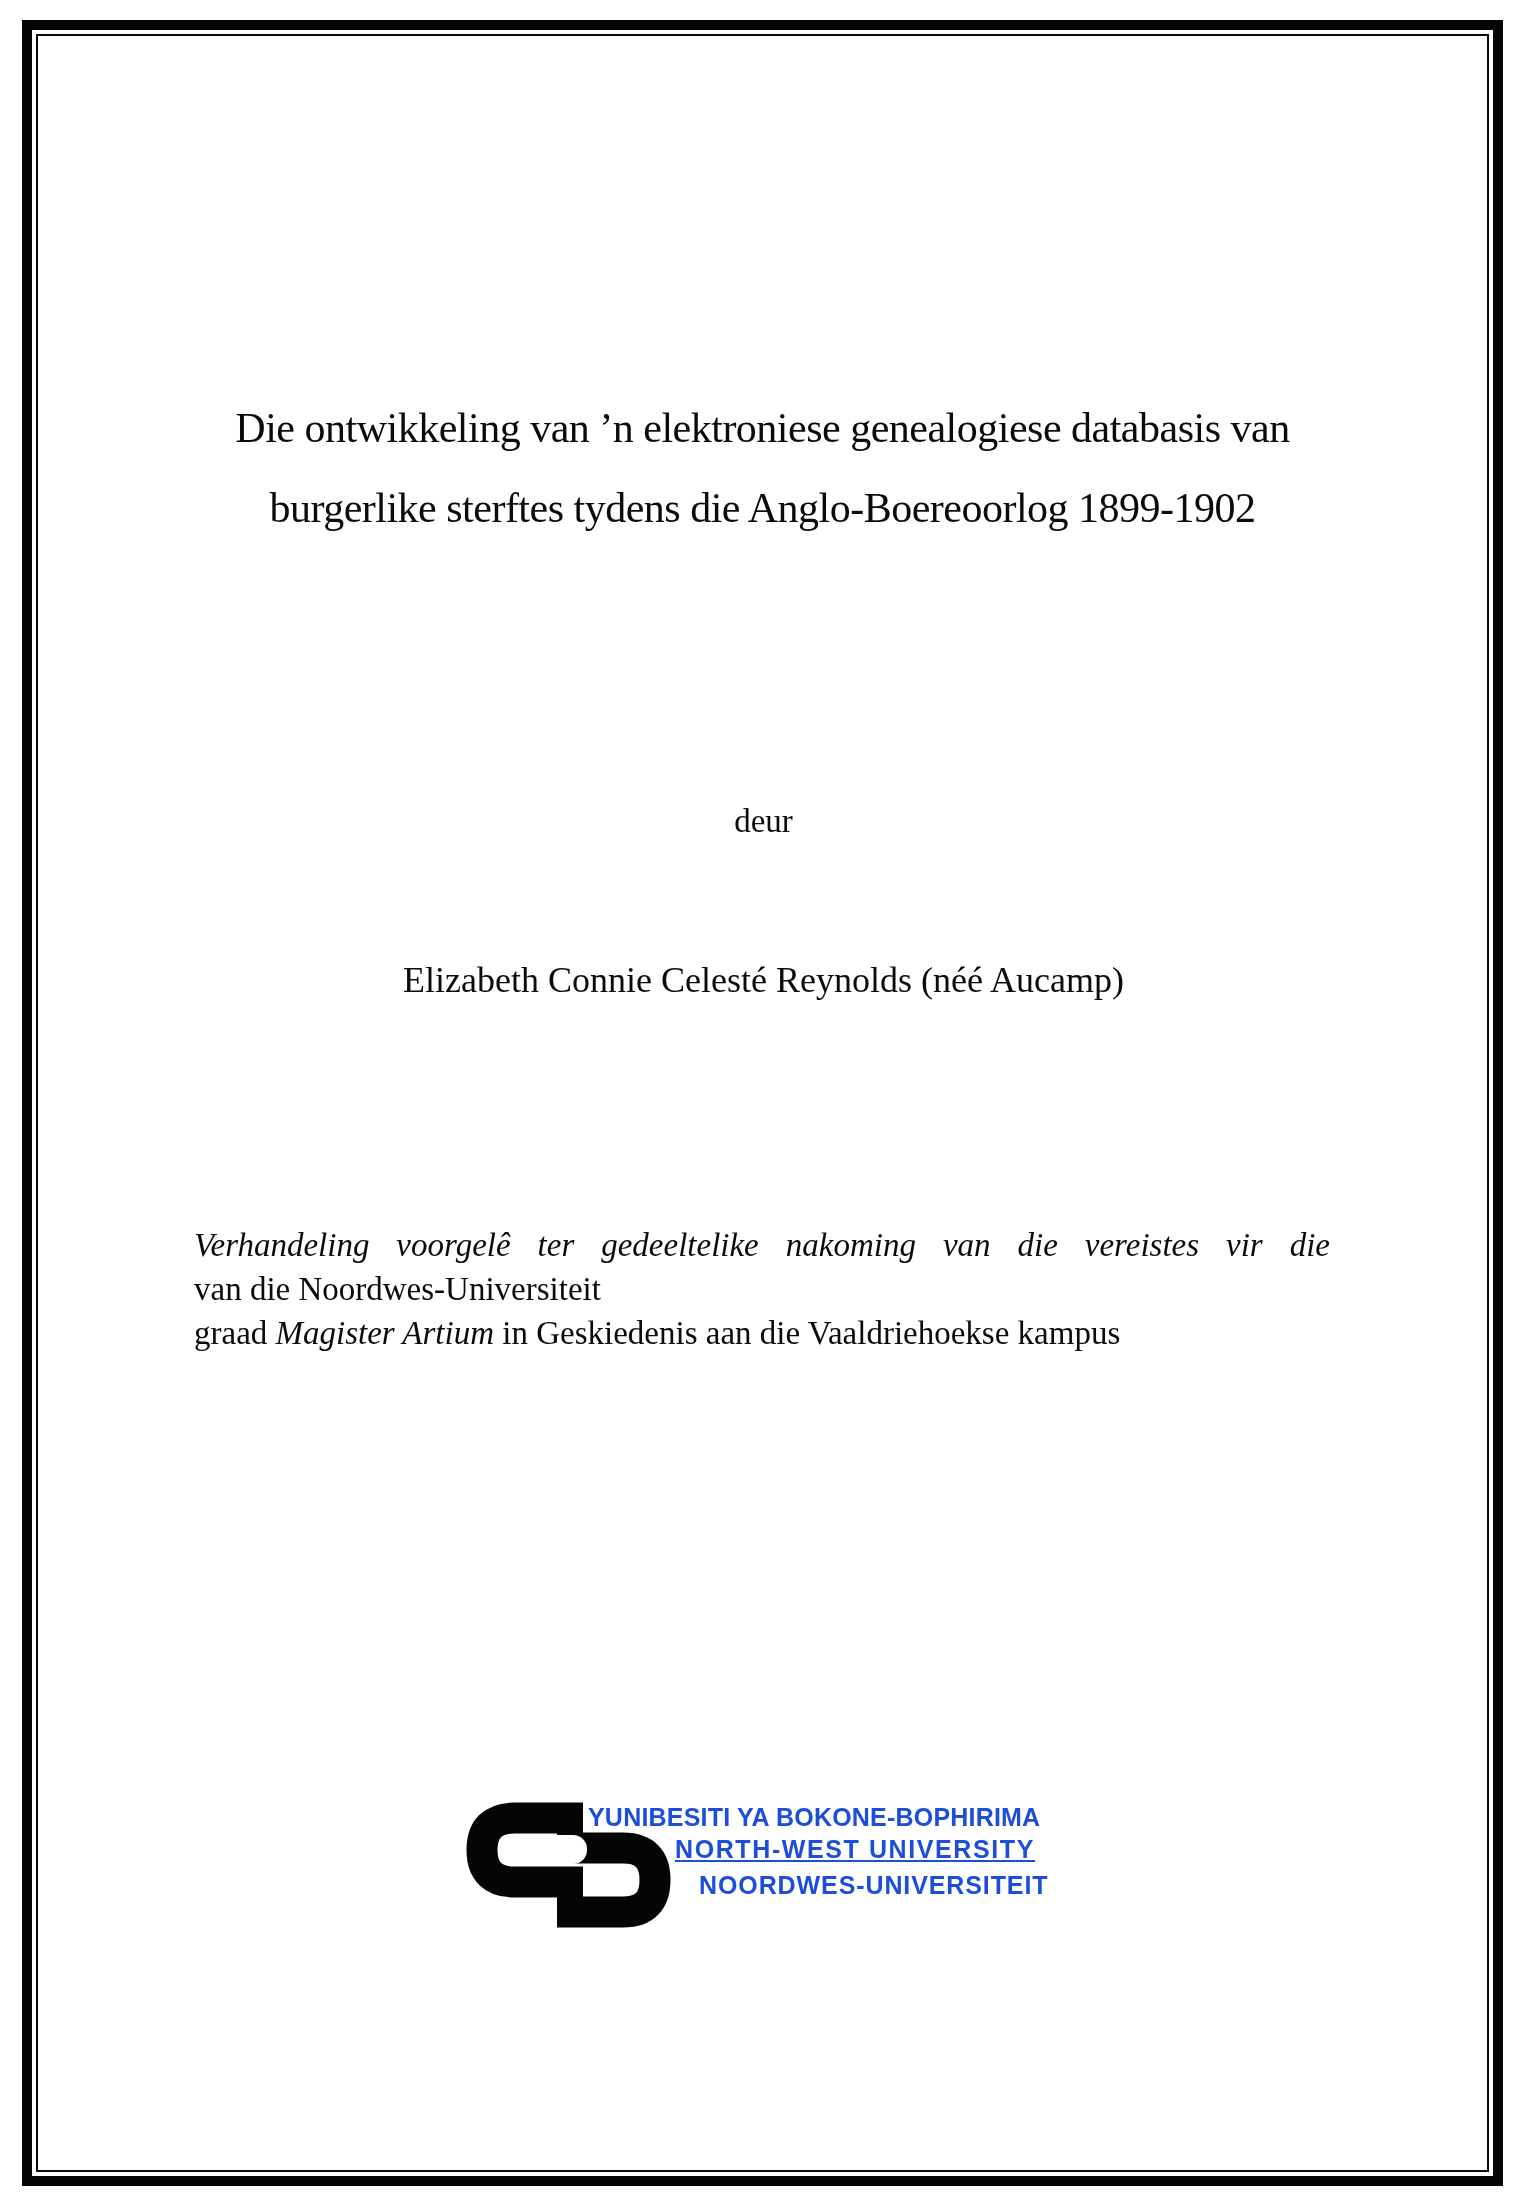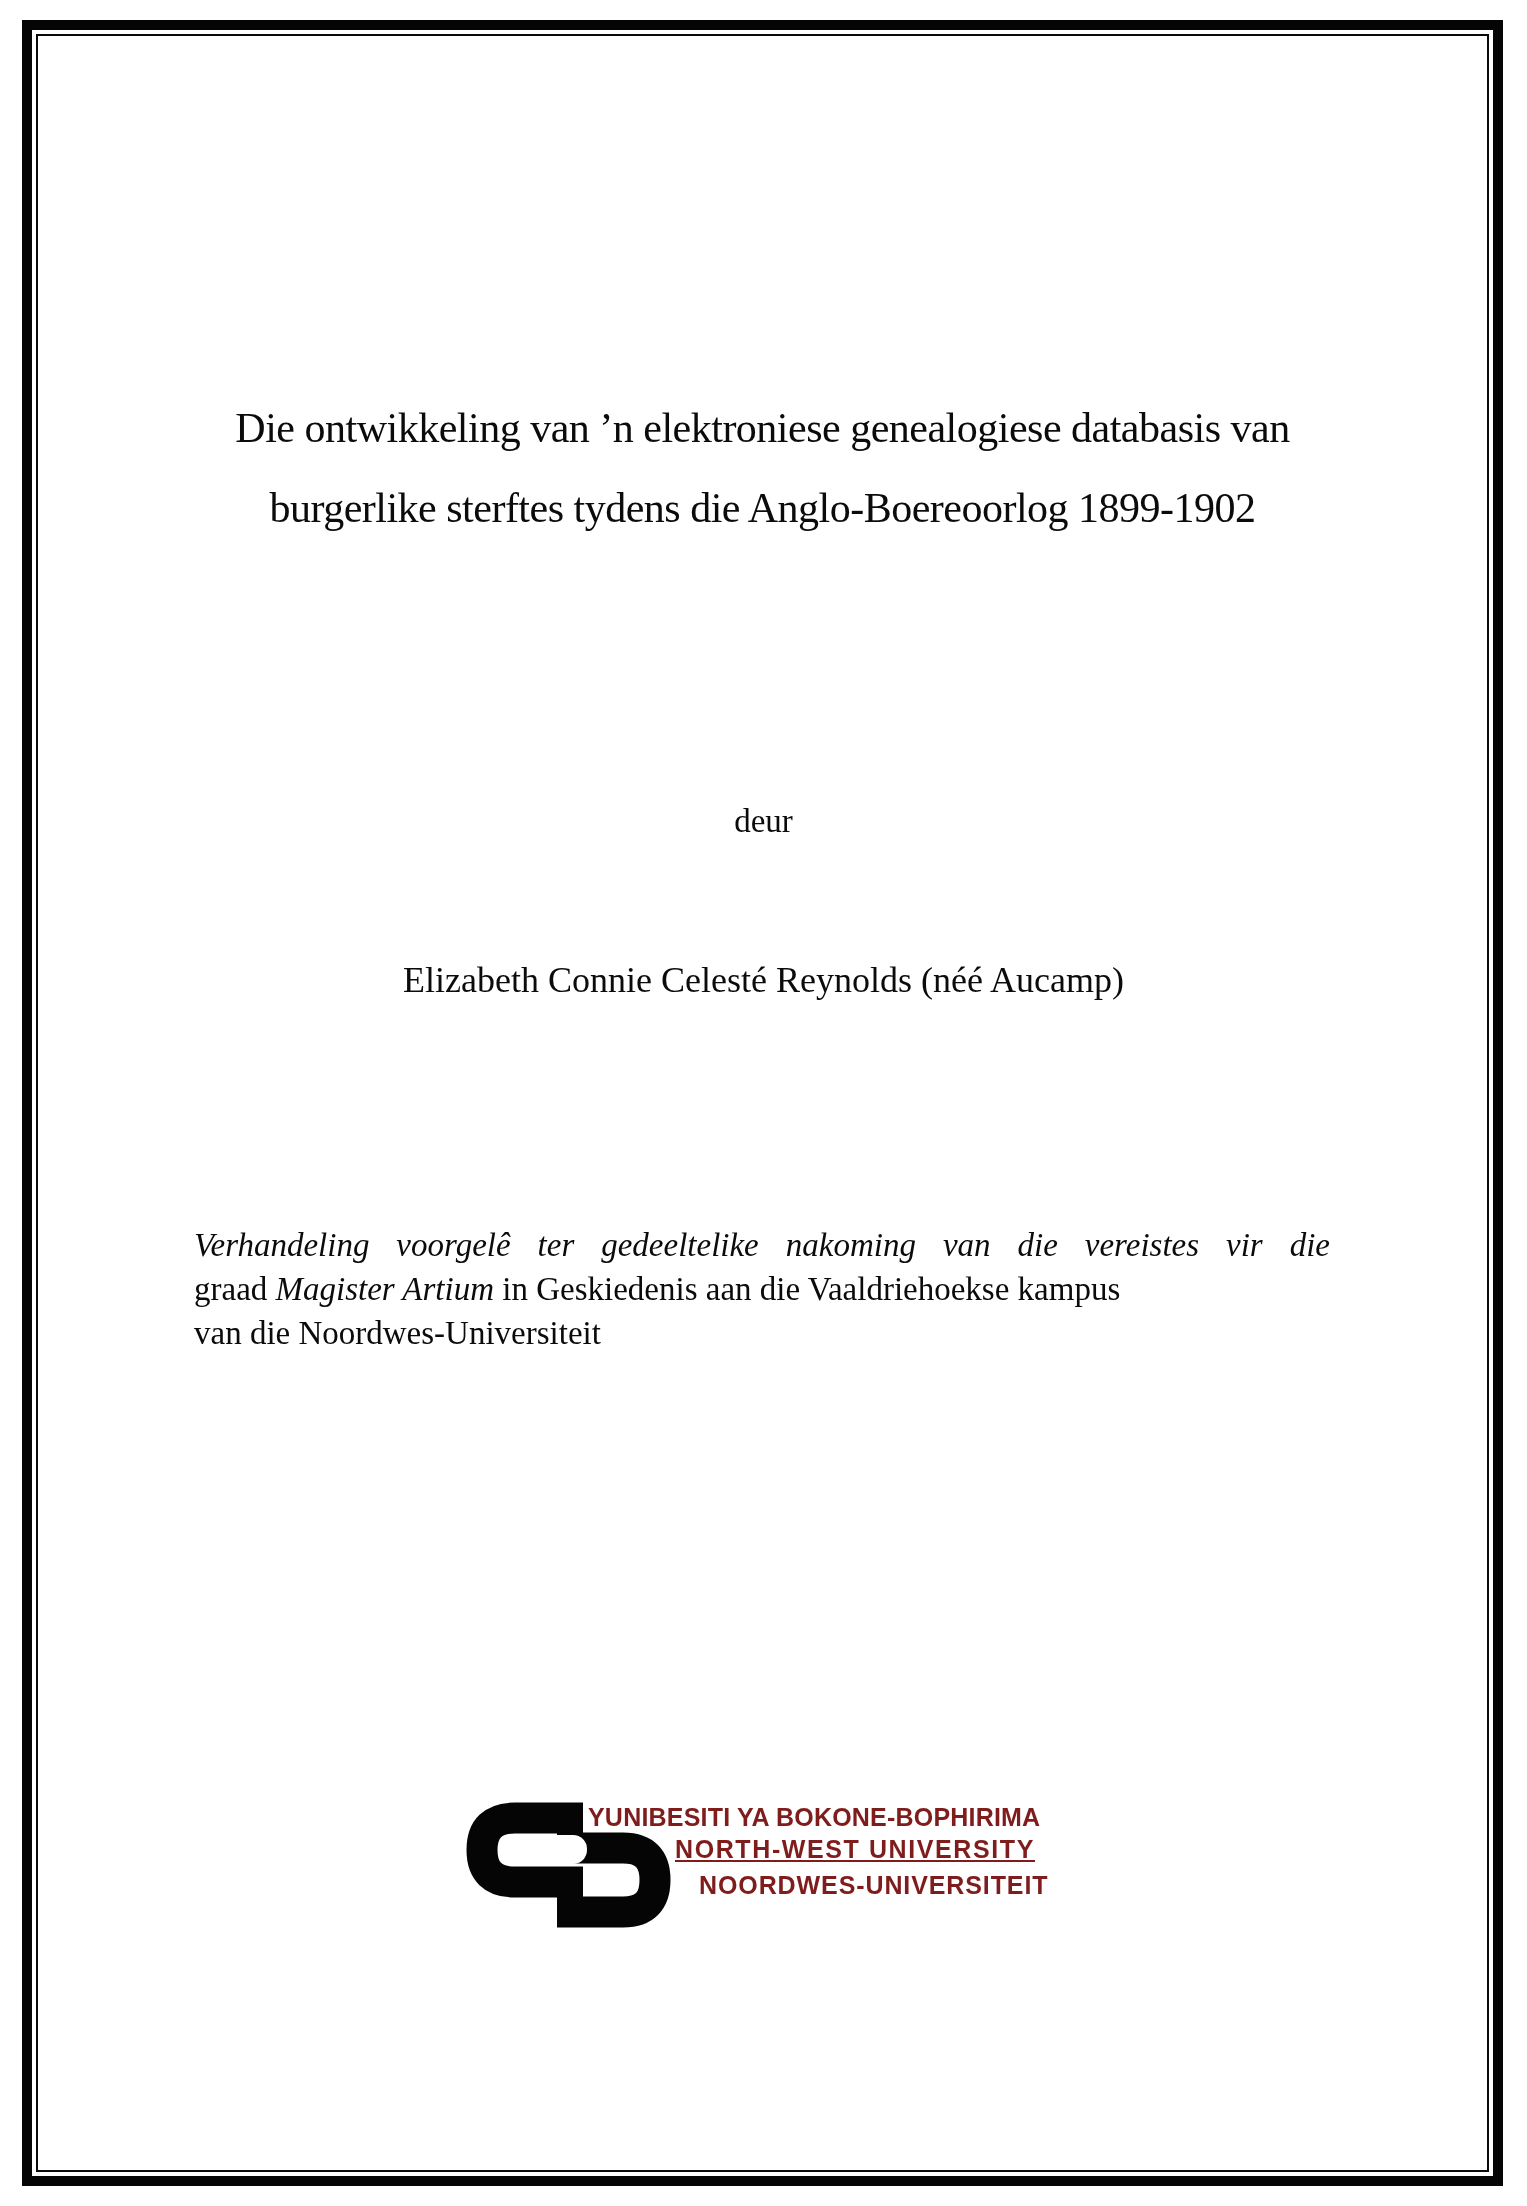--- a/index.html
+++ b/index.html
@@ -85,21 +85,21 @@
     position: absolute;
     left: 0; top: 0;
     width: 210px; height: 140px;
   }
   .logo-text {
     position: absolute;
     font-family: "Liberation Sans", "DejaVu Sans", sans-serif;
     font-weight: bold;
     font-size: 25px;
     line-height: 27px;
-    color: #7f1d1d;
+    color: #1d4ed8;
     white-space: nowrap;
   }
   .logo-l1 { left: 123px; top: 8px;  letter-spacing: 0.2px; }
   .logo-l2 { left: 210px; top: 40px; letter-spacing: 1.6px; text-decoration: underline; }
   .logo-l3 { left: 210px; top: 76px; letter-spacing: 0.9px; margin-left: 24px; }
 </style>
 </head>
 <body>
 
 <div class="page">
@@ -111,22 +111,22 @@
     <div>Die ontwikkeling van ’n elektroniese genealogiese databasis van</div>
     <div>burgerlike sterftes tydens die Anglo-Boereoorlog 1899-1902</div>
   </div>
 
   <div class="byline">deur</div>
 
   <div class="author">Elizabeth Connie Celesté Reynolds (néé Aucamp)</div>
 
   <div class="desc">
     <div class="desc-line justified">Verhandeling voorgelê ter gedeeltelike nakoming van die vereistes vir die</div>
+    <div class="desc-line">van die Noordwes-Universiteit</div>
     <div class="desc-line"><span>graad </span><em>Magister Artium</em><span> in Geskiedenis aan die Vaaldriehoekse kampus</span></div>
-    <div class="desc-line">van die Noordwes-Universiteit</div>
   </div>
 
 
   <div class="logo">
     <svg class="logo-mark" viewBox="0 0 210 140" aria-hidden="true">
 
       <path d="M118 22 L50 22 Q17 22 17 54 Q17 86 50 86 L118 86" fill="none" stroke="#050505" stroke-width="31"></path>
 
       <path d="M92 52 L158 52 Q190 52 190 84 Q190 116 158 116 L92 116" fill="none" stroke="#050505" stroke-width="31"></path>
 

